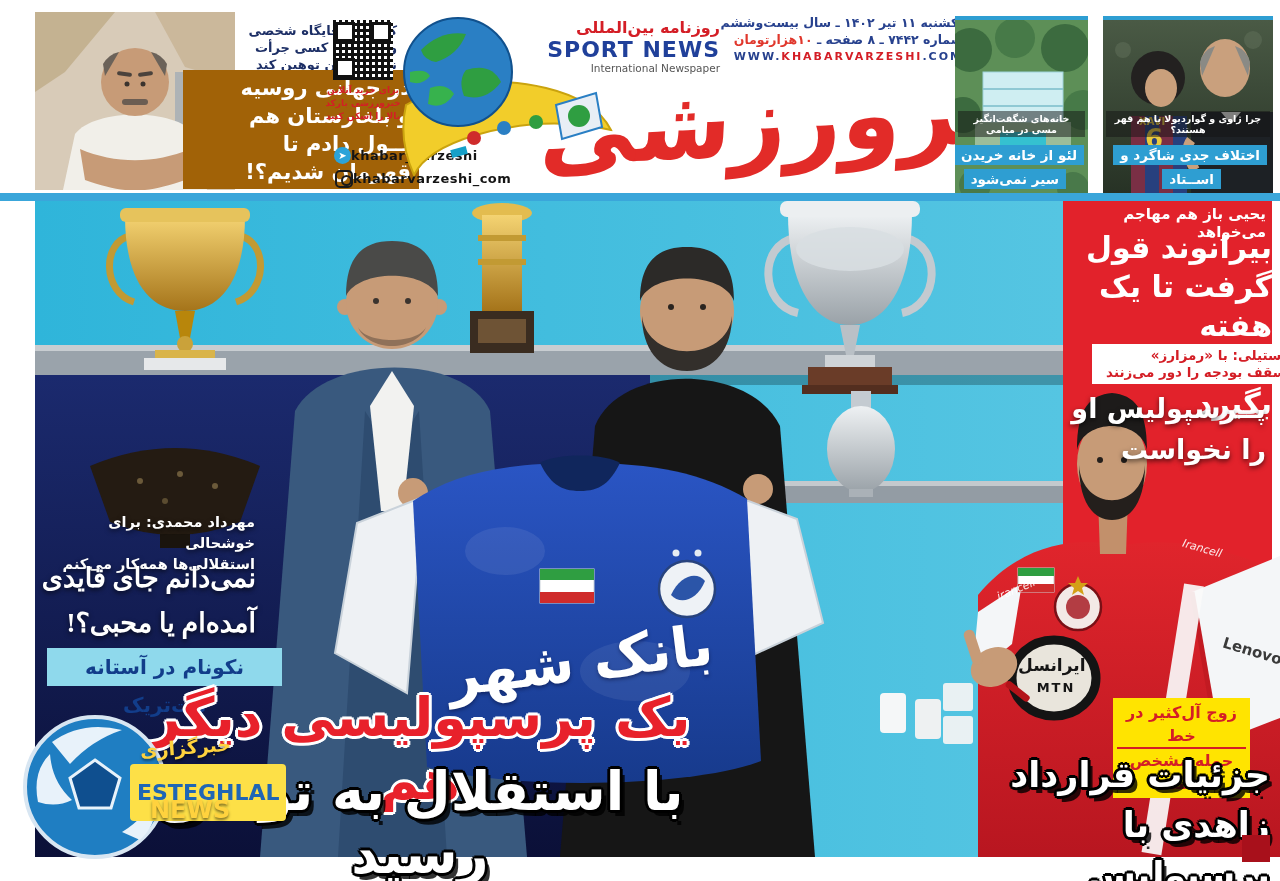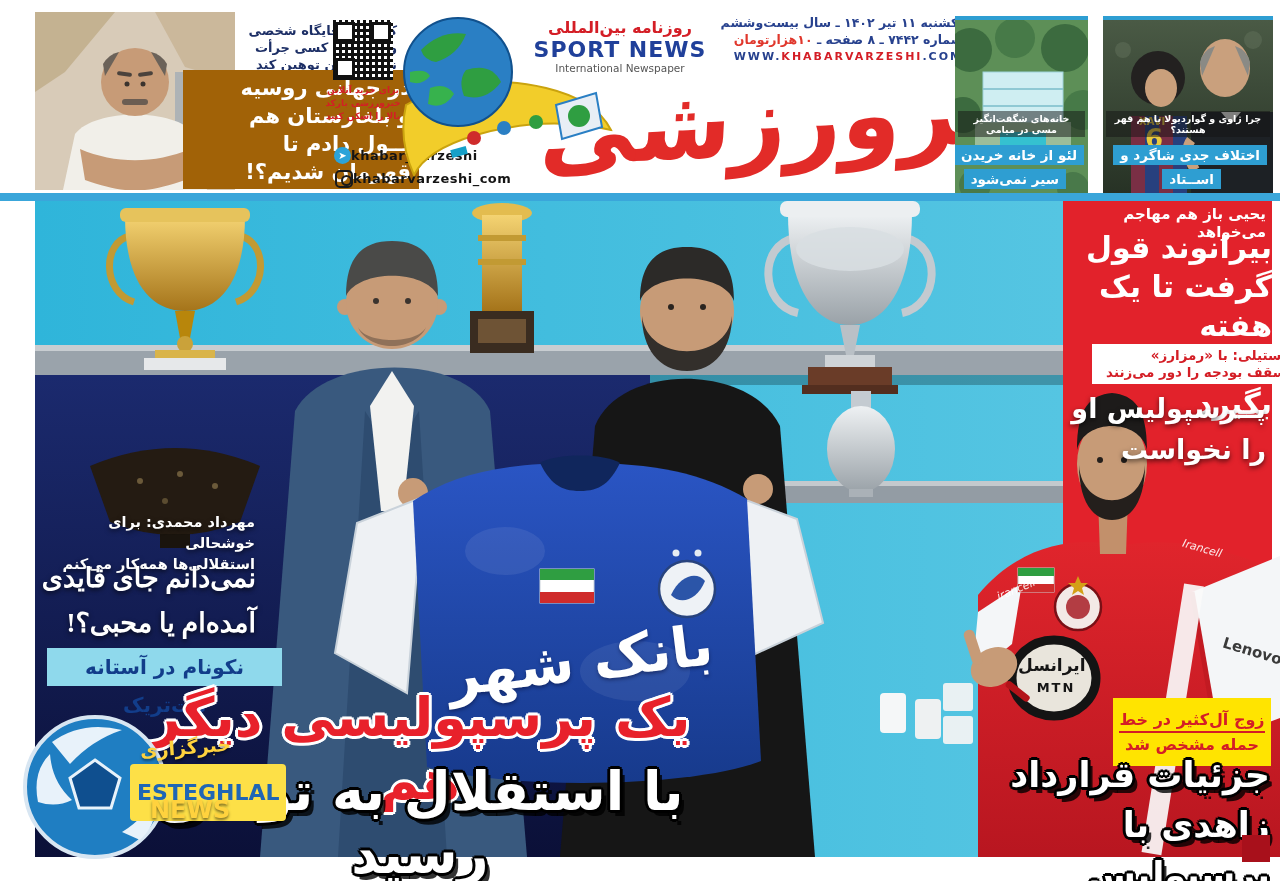--- a/index.html
+++ b/index.html
@@ -98,21 +98,21 @@
     <path d="M160,95 l40,-12 l6,34 l-40,12 Z" fill="#e8eef5" stroke="#2a7fc4" stroke-width="2"></path>
     <circle cx="183" cy="106" r="11" fill="#2f9e41"></circle>
     <circle cx="62" cy="62" r="54" fill="#2a7fc4" stroke="#11518d" stroke-width="2"></circle>
     <path d="M25,40 Q45,20 70,24 Q62,45 40,52 Q28,50 25,40 Z" fill="#2f9e41"></path>
     <path d="M70,60 Q95,52 105,72 Q90,92 68,86 Q62,70 70,60 Z" fill="#2f9e41"></path>
     <path d="M34,78 Q50,72 58,84 Q48,100 32,94 Z" fill="#37b24d"></path>
     <path d="M14,62 Q30,58 34,66 Q26,76 14,72 Z" fill="#37b24d"></path>
   </svg>
 </div>
 
-<div class="abs tc" style="left:520px;top:18px;width:200px;">
+<div class="abs tc" style="left:520px;top:18px;width:200px;text-align:right;">
   <div class="rtl b" style="font-size:16px;color:#d41e26;">روزنامه بین‌المللی</div>
   <div class="b" style="font-size:22px;color:#20409a;letter-spacing:1px;">SPORT NEWS</div>
   <div style="font-size:10.5px;color:#555;">International Newspaper</div>
 </div>
 
 <div class="abs rtl tc" style="left:545px;top:52px;width:525px;height:135px;font-size:96px;font-weight:bold;line-height:135px;
             transform:rotate(-3deg) skewX(-6deg);white-space:nowrap;">
   <span class="outline-w" style="color:#1f77c0;">خ</span><span class="outline-w" style="color:#e22b28;">برورزشی</span>
 </div>
 
@@ -395,21 +395,21 @@
     <div>استیلی: با «رمزارز»</div>
     <div>سقف بودجه را دور می‌زنند</div>
   </div>
 </div>
 
 <div class="abs rtl tr white b shadow-dk" style="left:1064px;top:388px;width:202px;font-size:27px;line-height:41px;z-index:3;">
   <div>پــرسپولیس او</div>
   <div>را نخواست</div>
 </div>
 
-<div class="abs rtl tc" style="left:1113px;top:698px;width:158px;background:#ffe400;padding:10px 4px;box-sizing:border-box;z-index:4;">
+<div class="abs rtl tc" style="left:1113px;top:698px;width:137px;background:#ffe400;padding:3px 4px;box-sizing:border-box;z-index:4;">
   <div class="b" style="font-size:16px;color:#d41e26;line-height:23px;">
     <div style="border-bottom:2px solid #d41e26;display:inline-block;">زوج آل‌کثیر در خط</div>
     <div>حمله مشخص شد</div>
   </div>
 </div>
 
 <div class="abs rtl tr b outline-b" style="left:945px;top:750px;width:325px;font-size:35px;line-height:50px;color:#fff;z-index:5;">
   <div>جزئیات قرارداد</div>
   <div>زاهدی با پرسپولیس</div>
 </div>

